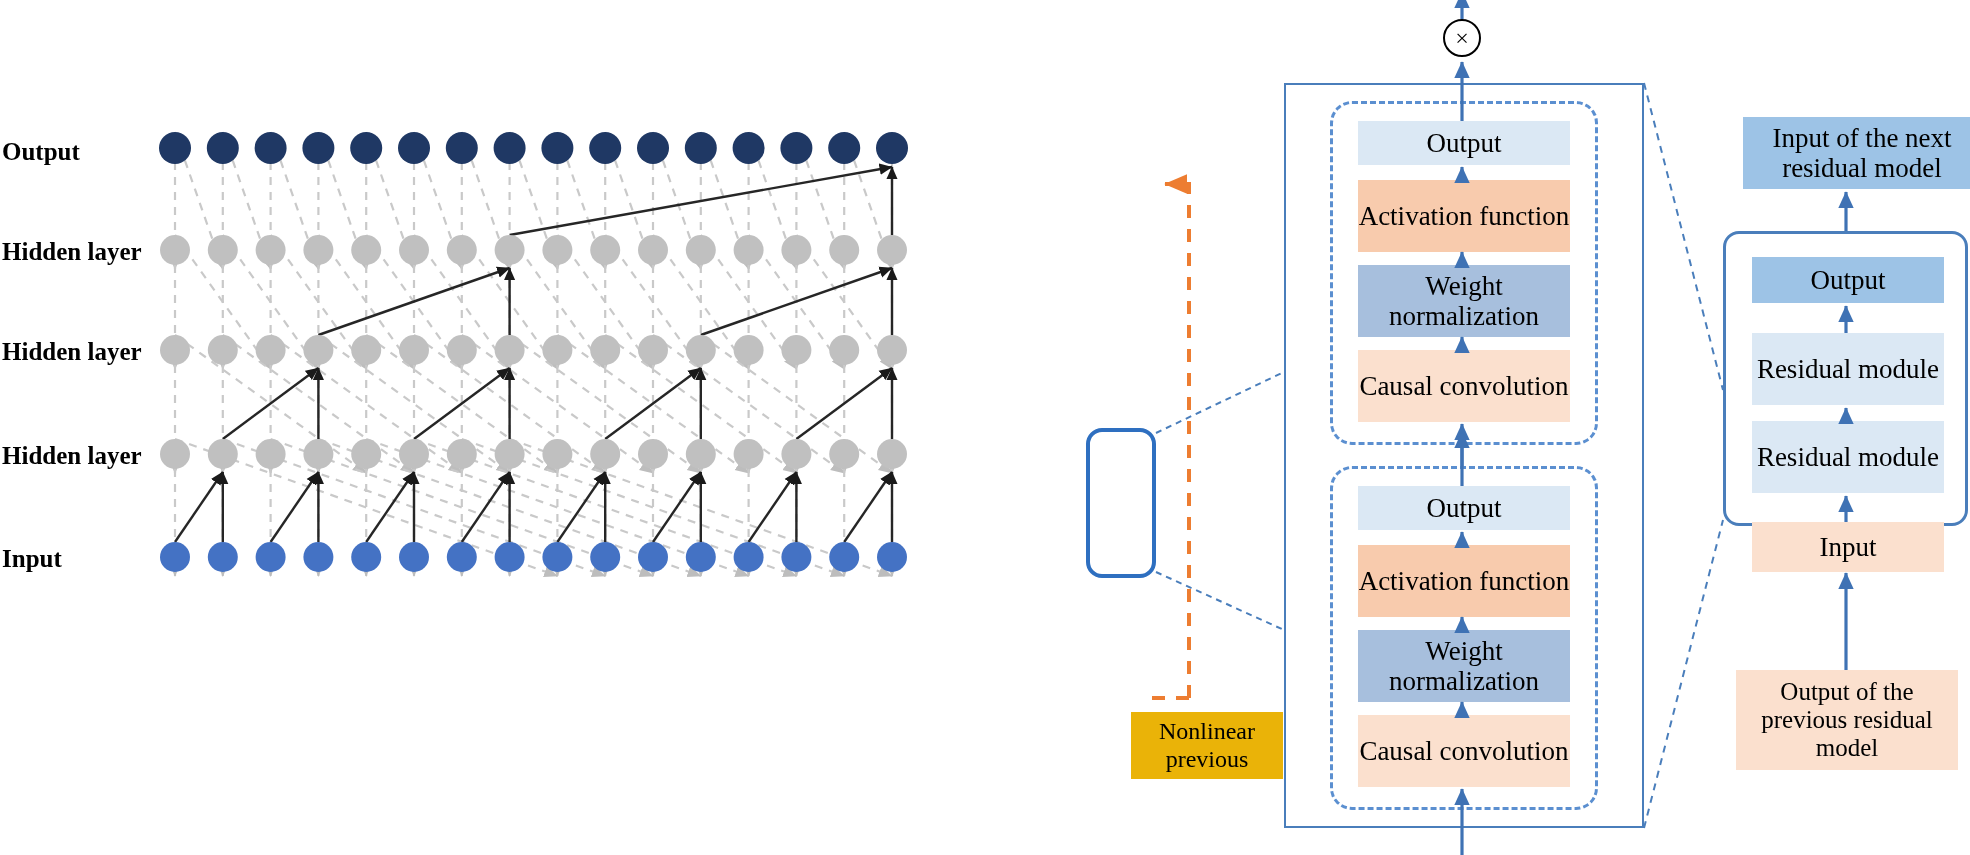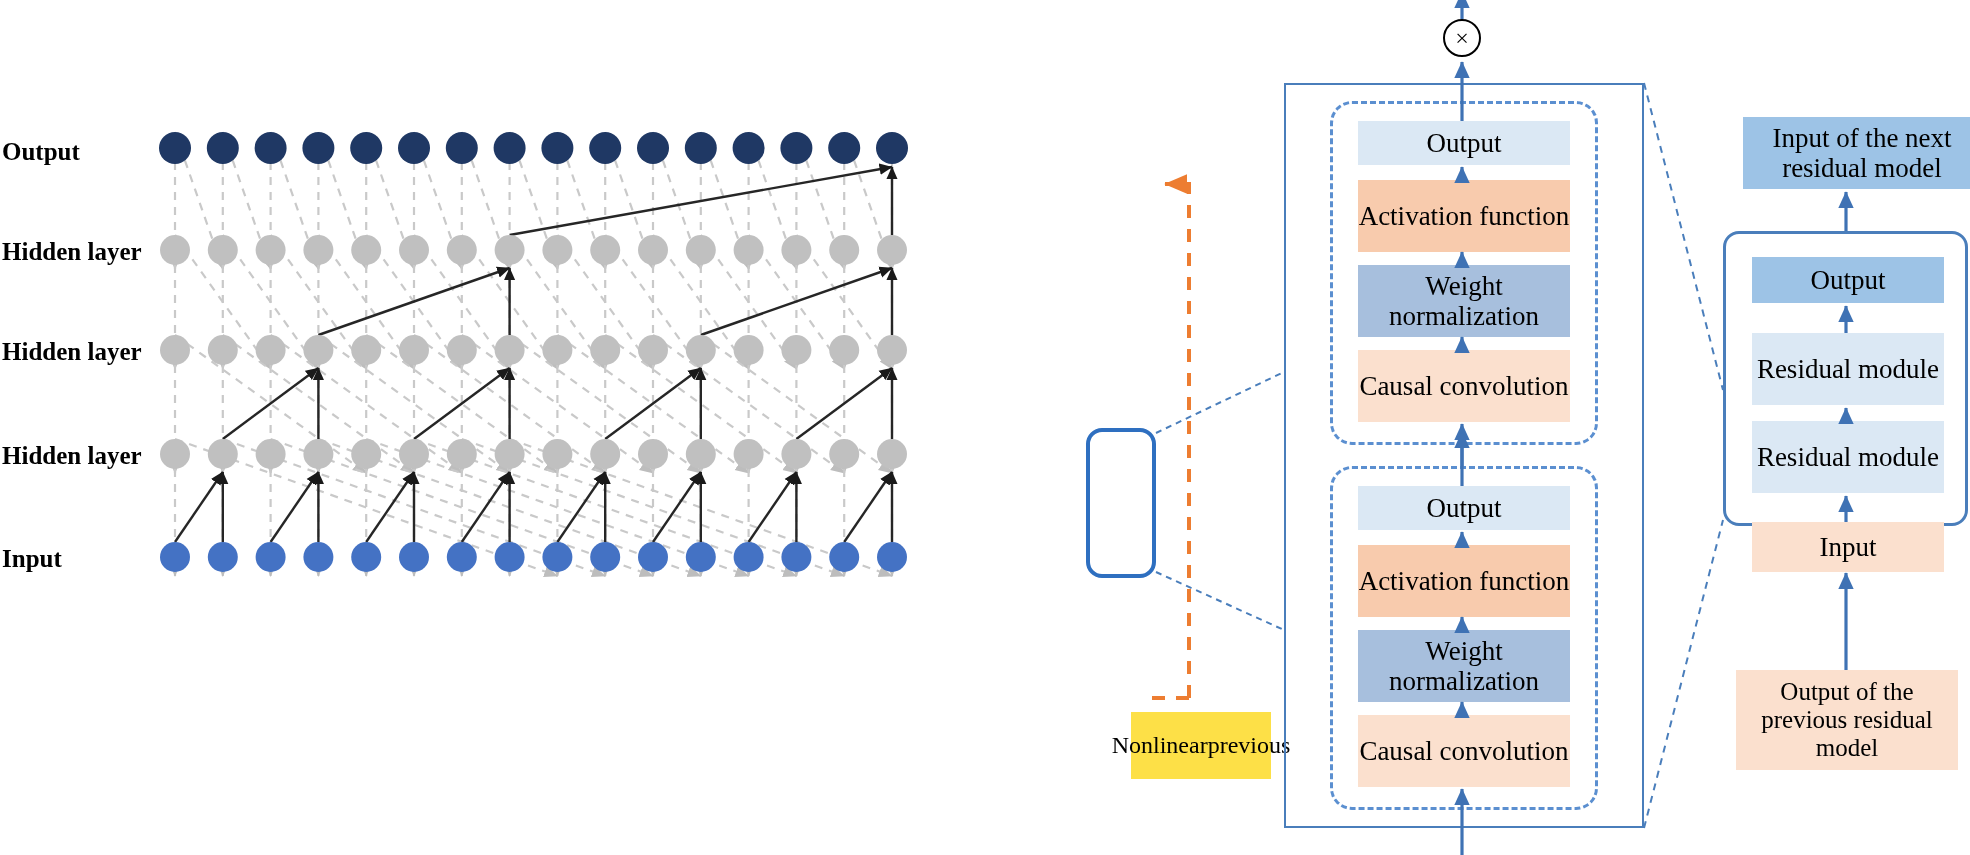--- a/index.html
+++ b/index.html
@@ -317,21 +317,21 @@
       <div class="row-label" style="left: 2px; top: 559px;">Input</div>
     </div>
 
   <div class="highlight-box" style="left:1086px;top:428px;width:70px;height:150px;"></div>
 
   <svg class="layer" viewBox="0 0 1970 855" xmlns="http://www.w3.org/2000/svg">
     <path d="M1189,698 L1189,184 L1165,184" stroke="#ED7D31" stroke-width="4" fill="none" stroke-dasharray="13 11" marker-end="url(#ahOrange)"></path>
     <path d="M1189,698 L1146,698" stroke="#ED7D31" stroke-width="4" fill="none" stroke-dasharray="13 11"></path>
   </svg>
 
-  <div class="nonlinear-box" style="left:1131px;top:712px;width:140px;height:67px;background:#fde047;">
+  <div class="nonlinear-box" style="left:1131px;top:712px;width:152px;height:67px;background:#eab308;flex-direction:column;">
     <span>Nonlinear</span>
     <span>previous</span>
   </div>
 
   <div class="solid-frame" style="left:1284px;top:83px;width:360px;height:745px;"></div>
 
   <div class="mult-node" style="left:1443px;top:19px;">
     <span>×</span>
   </div>
 

